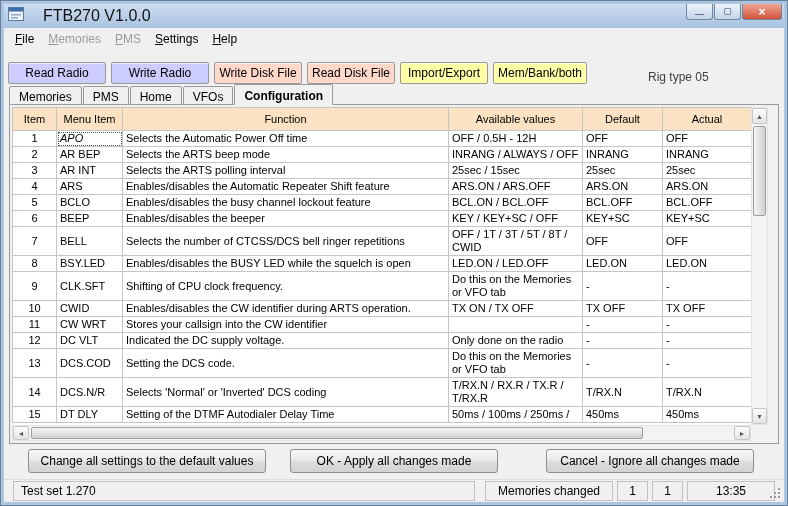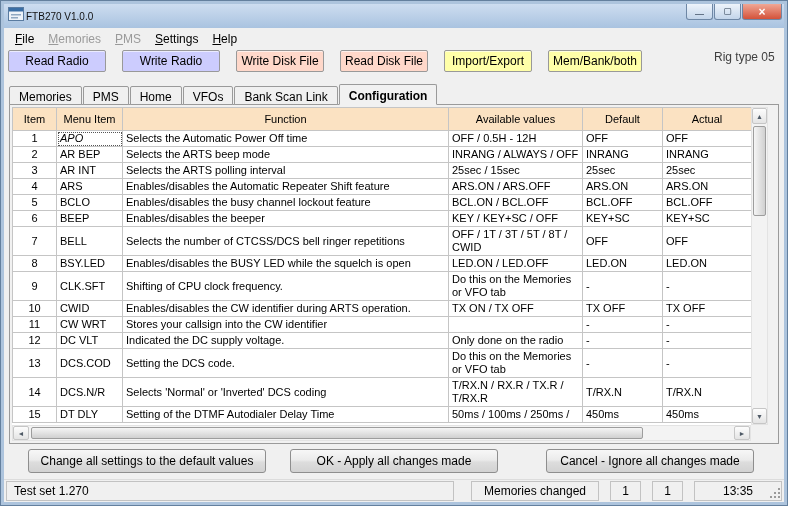--- a/index.html
+++ b/index.html
@@ -14,21 +14,21 @@
     display:flex; flex-direction:column;
     overflow:hidden; position:relative;
   }
 
   
   .titlebar{
     height:24px; flex:0 0 24px;
     background:linear-gradient(var(--titlebar-light,#cdddf0), var(--titlebar-dark,#a9c3e0));
     display:flex; align-items:center; padding:0 2px 0 4px;
   }
-  .title-text{ font-size:10px; color:#111; margin-left:2px; }
+  .title-text{ font-size:16px; color:#111; margin-left:19px; }
   .winbtns{ margin-left:auto; display:flex; align-self:flex-start; }
   .winbtn{
     height:16px; display:flex; align-items:center; justify-content:center;
     border:1px solid #6e87a5; border-top:none; border-radius:0 0 3px 3px;
     margin-left:1px; cursor:default;
     background:linear-gradient(#eef4fb,#c3d5ea);
     font-size:9px; color:#24364a; line-height:1;
   }
   .winbtn.min,.winbtn.max{ width:27px; }
   .winbtn.min span{ transform:translateY(3px); }
@@ -40,21 +40,21 @@
 
   .inner{ flex:1; background:#f0f0f0; display:flex; flex-direction:column; }
 
   
   .menubar{ flex:0 0 22px; display:flex; align-items:center; padding:0 4px; }
   .menu-item{ font-size:12px; padding:3px 7px; color:#000; display:inline-block; }
   .menu-item::first-letter{ text-decoration:underline; }
   .menu-item.disabled{ color:#9a9a9a; }
 
   
-  .toolbar{ flex:0 0 34px; display:flex; align-items:flex-start; padding:0 4px; gap:16px; }
+  .toolbar{ flex:0 0 34px; display:flex; align-items:flex-end; padding:0 4px; gap:5px; }
   .tbtn{
     height:22px; font-size:12px; color:#000;
     border:1px solid #999; border-radius:2px;
     font-family:inherit; cursor:default;
     box-shadow: inset 0 1px 0 rgba(255,255,255,.6);
   }
   .tbtn.b-radio{ background:var(--btn-radio,#ccccfe); width:98px; }
   .tbtn.b-disk{ background:var(--btn-disk,#ffd8ca); width:88px; }
   .tbtn.b-yellow{ background:var(--btn-impexp,#ffffa8); width:88px; }
   .tbtn.b-yellow.wide{ width:94px; }
@@ -119,22 +119,22 @@
     height:24px; font-size:12px; font-family:inherit; color:#000;
     background:linear-gradient(#f7f7f7,#ebebeb 45%,#ddd 55%,#d2d2d2);
     border:1px solid #8e8e8e; border-radius:3px; cursor:default;
   }
   .btn.b1{ width:238px; }
   .btn.b2{ width:208px; margin-left:24px; }
   .btn.b3{ width:208px; margin-left:48px; }
 
   
   .statusbar{
-    margin-top:auto; flex:0 0 23px; display:flex; gap:11px;
-    border-top:1px solid #dcdcdc; padding:1px 2px; position:relative; background:#f0f0f0;
+    margin-top:auto; flex:0 0 23px; display:flex; gap:4px;
+    border-top:1px solid #dcdcdc; padding:1px 9px; position:relative; background:#f0f0f0;
   }
   .sb{
     border:1px solid #c2c2c2; background:#f0f0f0; font-size:12px; color:#000;
     line-height:18px; padding:0 7px; white-space:nowrap; overflow:hidden;
   }
   .sb.msg{ flex:1; }
   .sb.chg{ width:128px; text-align:center;margin-left:6px; }
   .sb.cnt{ width:31px; text-align:center; }
   .sb.clock{ width:88px; text-align:center; }
   .grip{ position:absolute; right:3px; bottom:3px; width:11px; height:11px; }
@@ -189,21 +189,20 @@
       <button class="tbtn b-yellow">Import/Export</button>
       <button class="tbtn b-yellow wide">Mem/Bank/both</button>
       <span class="rigtype">Rig type 05</span>
     </div>
 
     <div class="tabstrip">
       <span class="tab">Memories</span>
       <span class="tab">PMS</span>
       <span class="tab">Home</span>
       <span class="tab">VFOs</span>
-      <span class="tab">Bank Scan Link</span>
       <span class="tab active">Configuration</span>
     </div>
 
     <div class="tabpanel">
       <div class="table-area">
         <div class="t-row1">
           <div class="grid-viewport">
             <table>
               <colgroup>
                 <col style="width:44px">

